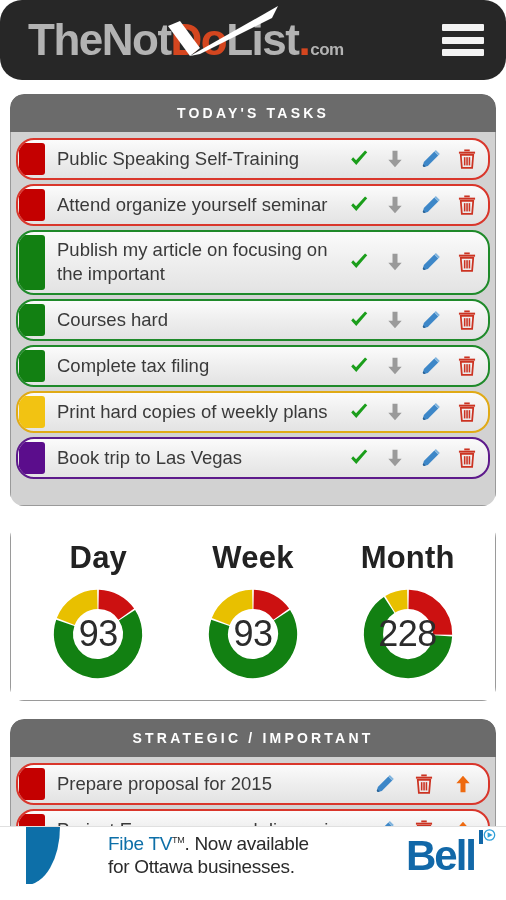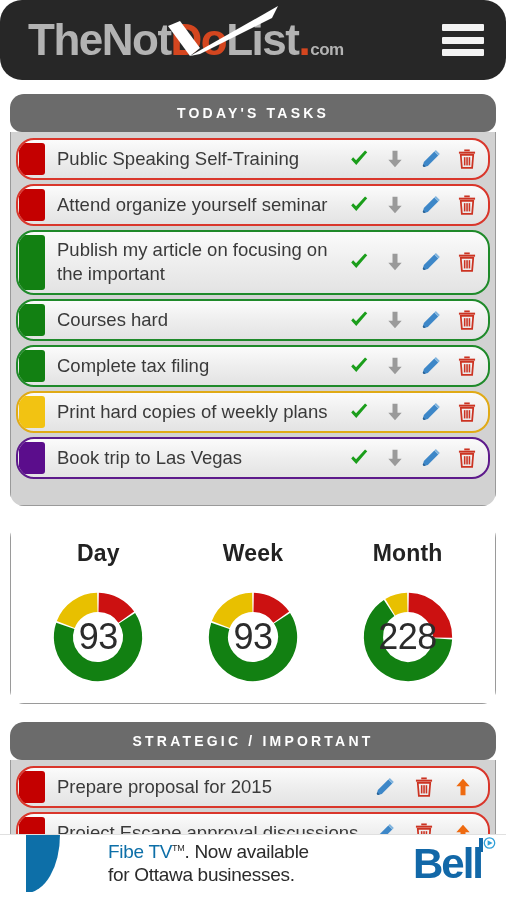--- a/index.html
+++ b/index.html
@@ -73,21 +73,20 @@
   .panel-head {
     background: #6b6b6b;
     color: #ffffff;
     text-align: center;
     font-size: 14px;
     font-weight: bold;
     letter-spacing: 3.2px;
     padding: 11px 0 11px 0;
     border-top-left-radius: 14px;
     border-top-right-radius: 14px;
-    border-radius: 12px;
   }
   .panel-body {
     background: #d2d2d2;
     border: 1px solid #9a9a9a;
     border-top: none;
     padding: 2px 5px 22px 5px;
   }
   .insight-body {
     background: #ffffff;
     border: 1px solid #9a9a9a;
@@ -151,35 +150,35 @@
     display: flex;
     justify-content: space-around;
     align-items: flex-start;
     padding: 4px 6px 0 6px;
   }
   .insight {
     display: flex; flex-direction: column; align-items: center;
     width: 33%;
   }
   .insight-title {
-    font-size: 23px; font-weight: bold; color: #222222;
-    margin-bottom: 22px; letter-spacing: 0.2px;
+    font-size: 31px; font-weight: bold; color: #222222;
+    margin-bottom: 10px; letter-spacing: 0.2px;
   }
   .donut-wrap { position: relative; width: 96px; height: 96px; }
   .donut-wrap svg { display: block; }
   .donut-value {
     position: absolute; inset: 0;
     display: flex; align-items: center; justify-content: center;
     font-size: 36px; color: #2b2b2b; letter-spacing: -0.5px;
   }
 
   
   .ad {
     position: absolute;
-    left: 0; bottom: 8px;
+    left: 0; bottom: 16px;
     width: 506px; height: 58px;
     background: #ffffff;
     border-top: 1px solid #e0e0e0;
     display: flex; align-items: center;
     overflow: hidden;
   }
   .ad-swoosh {
     width: 34px; height: 58px;
     background: #0d6fa8;
     border-radius: 0 0 34px 0 / 0 0 58px 0;
@@ -189,21 +188,21 @@
   .ad-text {
     margin-left: 48px;
     font-size: 19px;
     line-height: 1.18;
     color: #2b2b2b;
     letter-spacing: -0.3px;
   }
   .ad-text .brand { color: #0d6fa8; }
   .ad-text sup { font-size: 9px; vertical-align: super; }
   .ad-bell {
-    margin-left: auto; margin-right: 24px;
+    margin-left: auto; margin-right: 31px;
     font-size: 42px; font-weight: bold; color: #1268a8;
     letter-spacing: -2px; line-height: 1;
     position: relative;
   }
   .adchoices {
     position: absolute;
     right: 10px; top: 2px;
     width: 18px; height: 16px;
   }
 </style>

